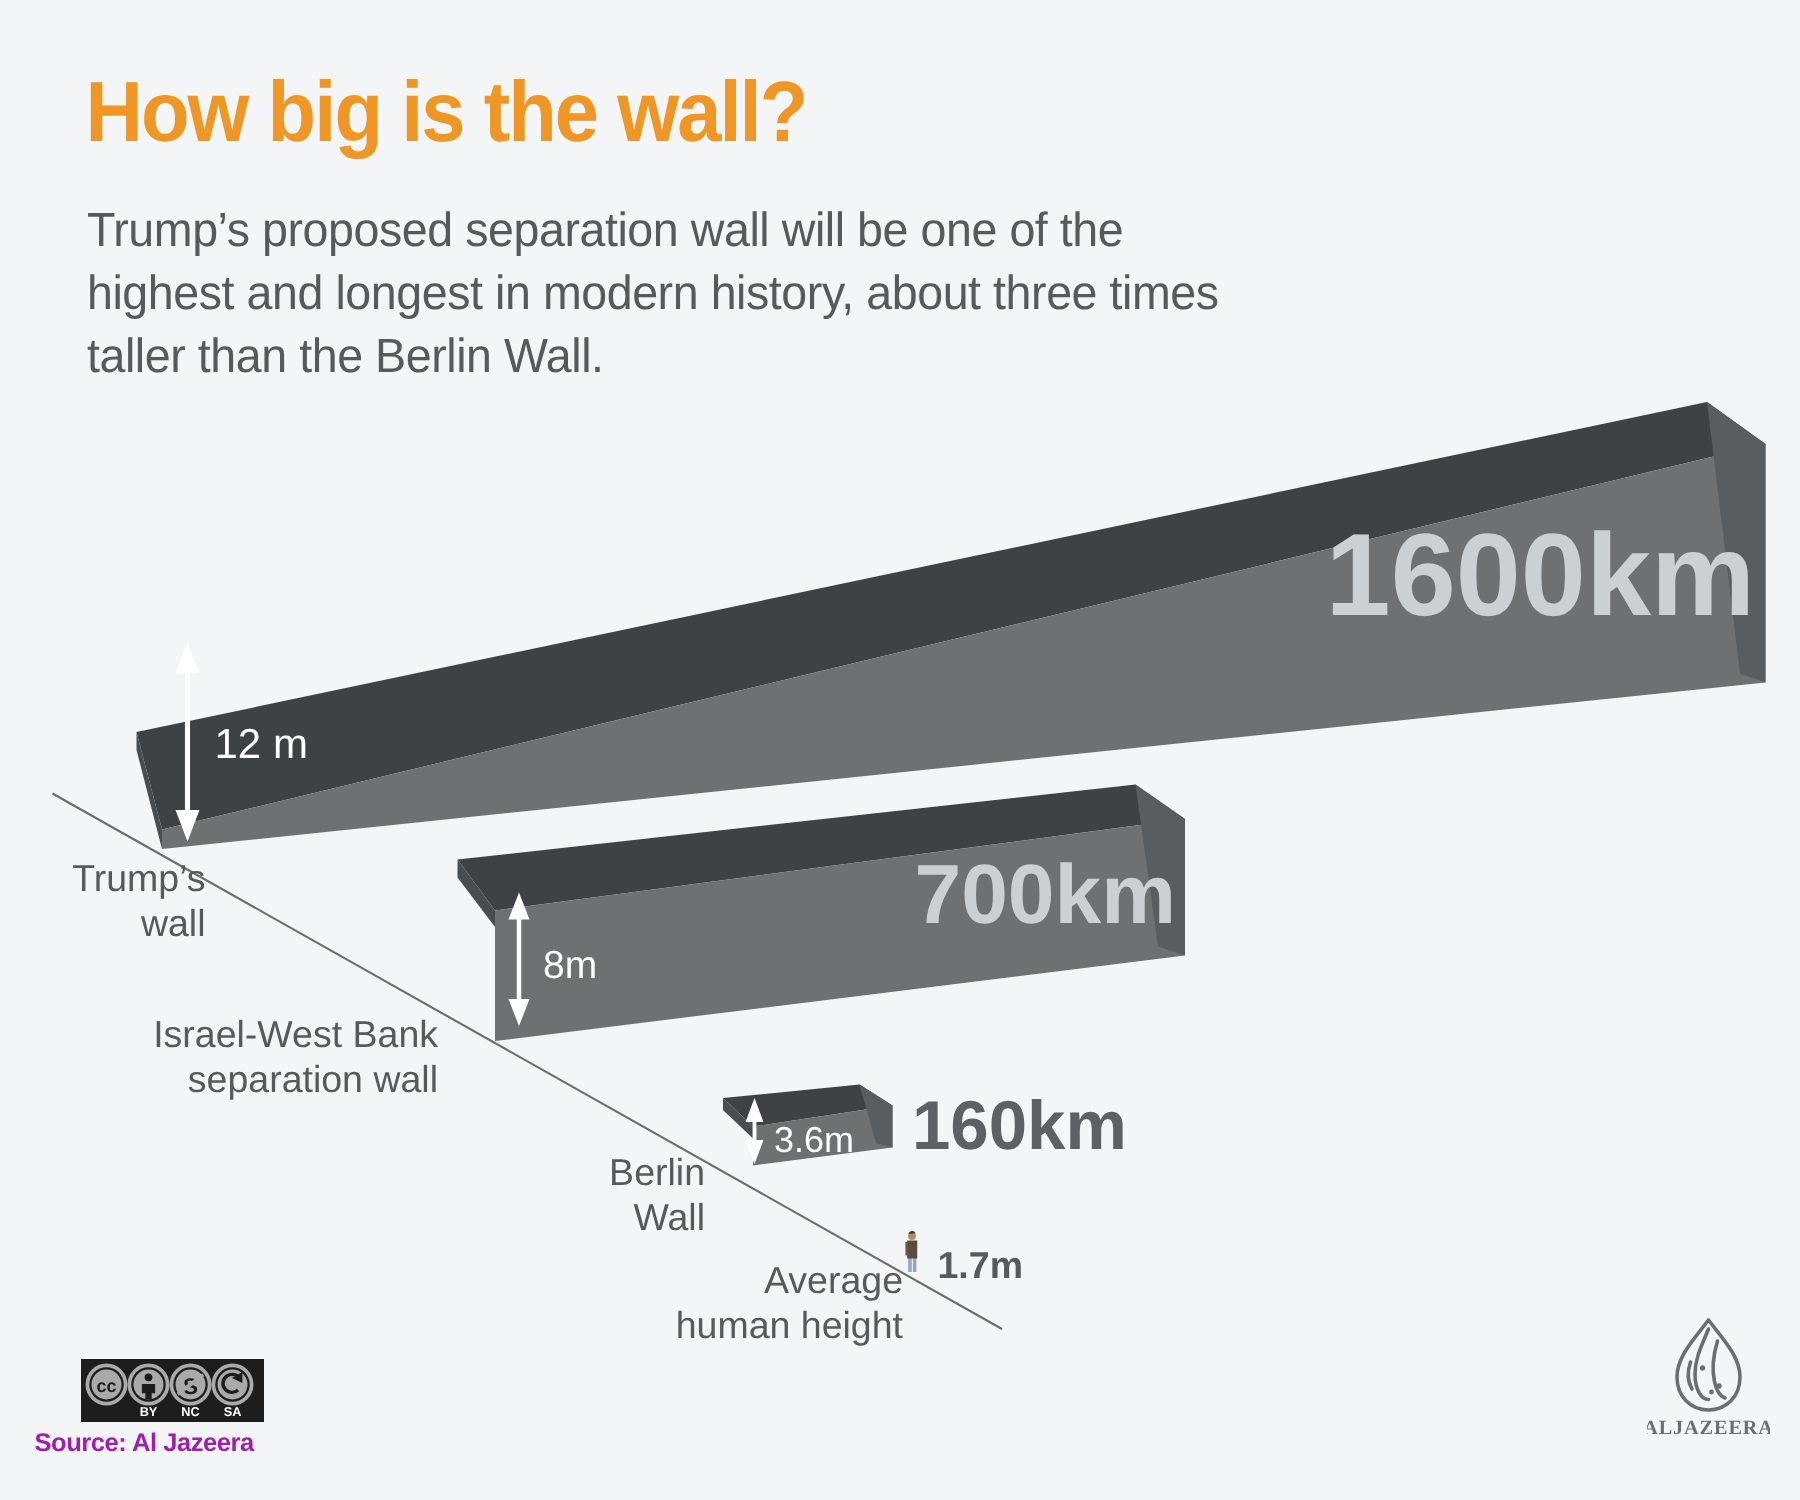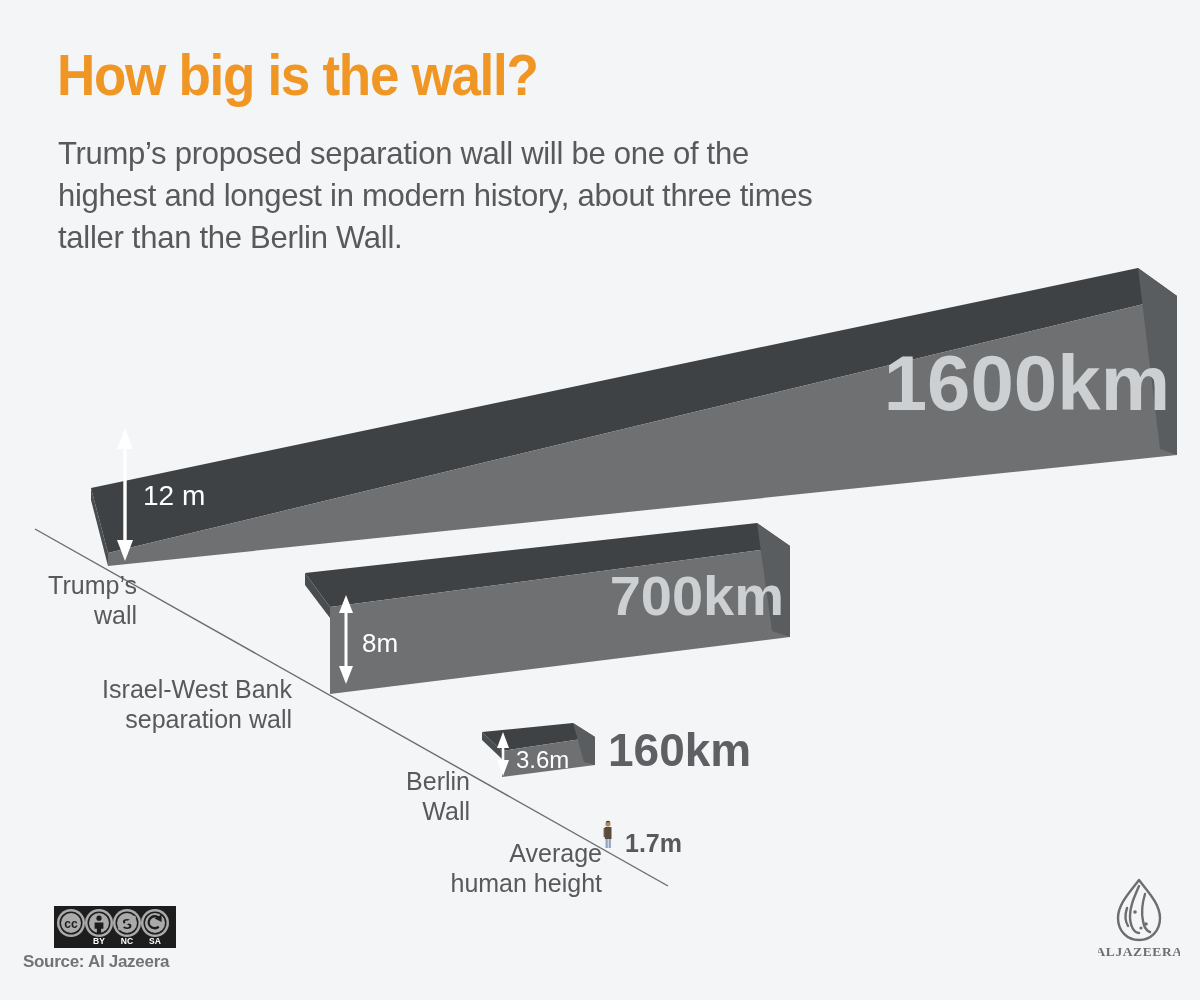--- a/index.html
+++ b/index.html
@@ -82,21 +82,21 @@
     left: 22px;
     top: 906px;
     margin-left: 32px;
   }
   .source-text {
     position: absolute;
     left: 23px;
     top: 952px;
     font-size: 17px;
     font-weight: bold;
-    color: #737373;
+    color: #a21caf;
     letter-spacing: -0.3px;
   }
   .aj-logo {
     position: absolute;
     left: 1098px;
     top: 876px;
     text-align: right;
   }
 </style>
 </head>

